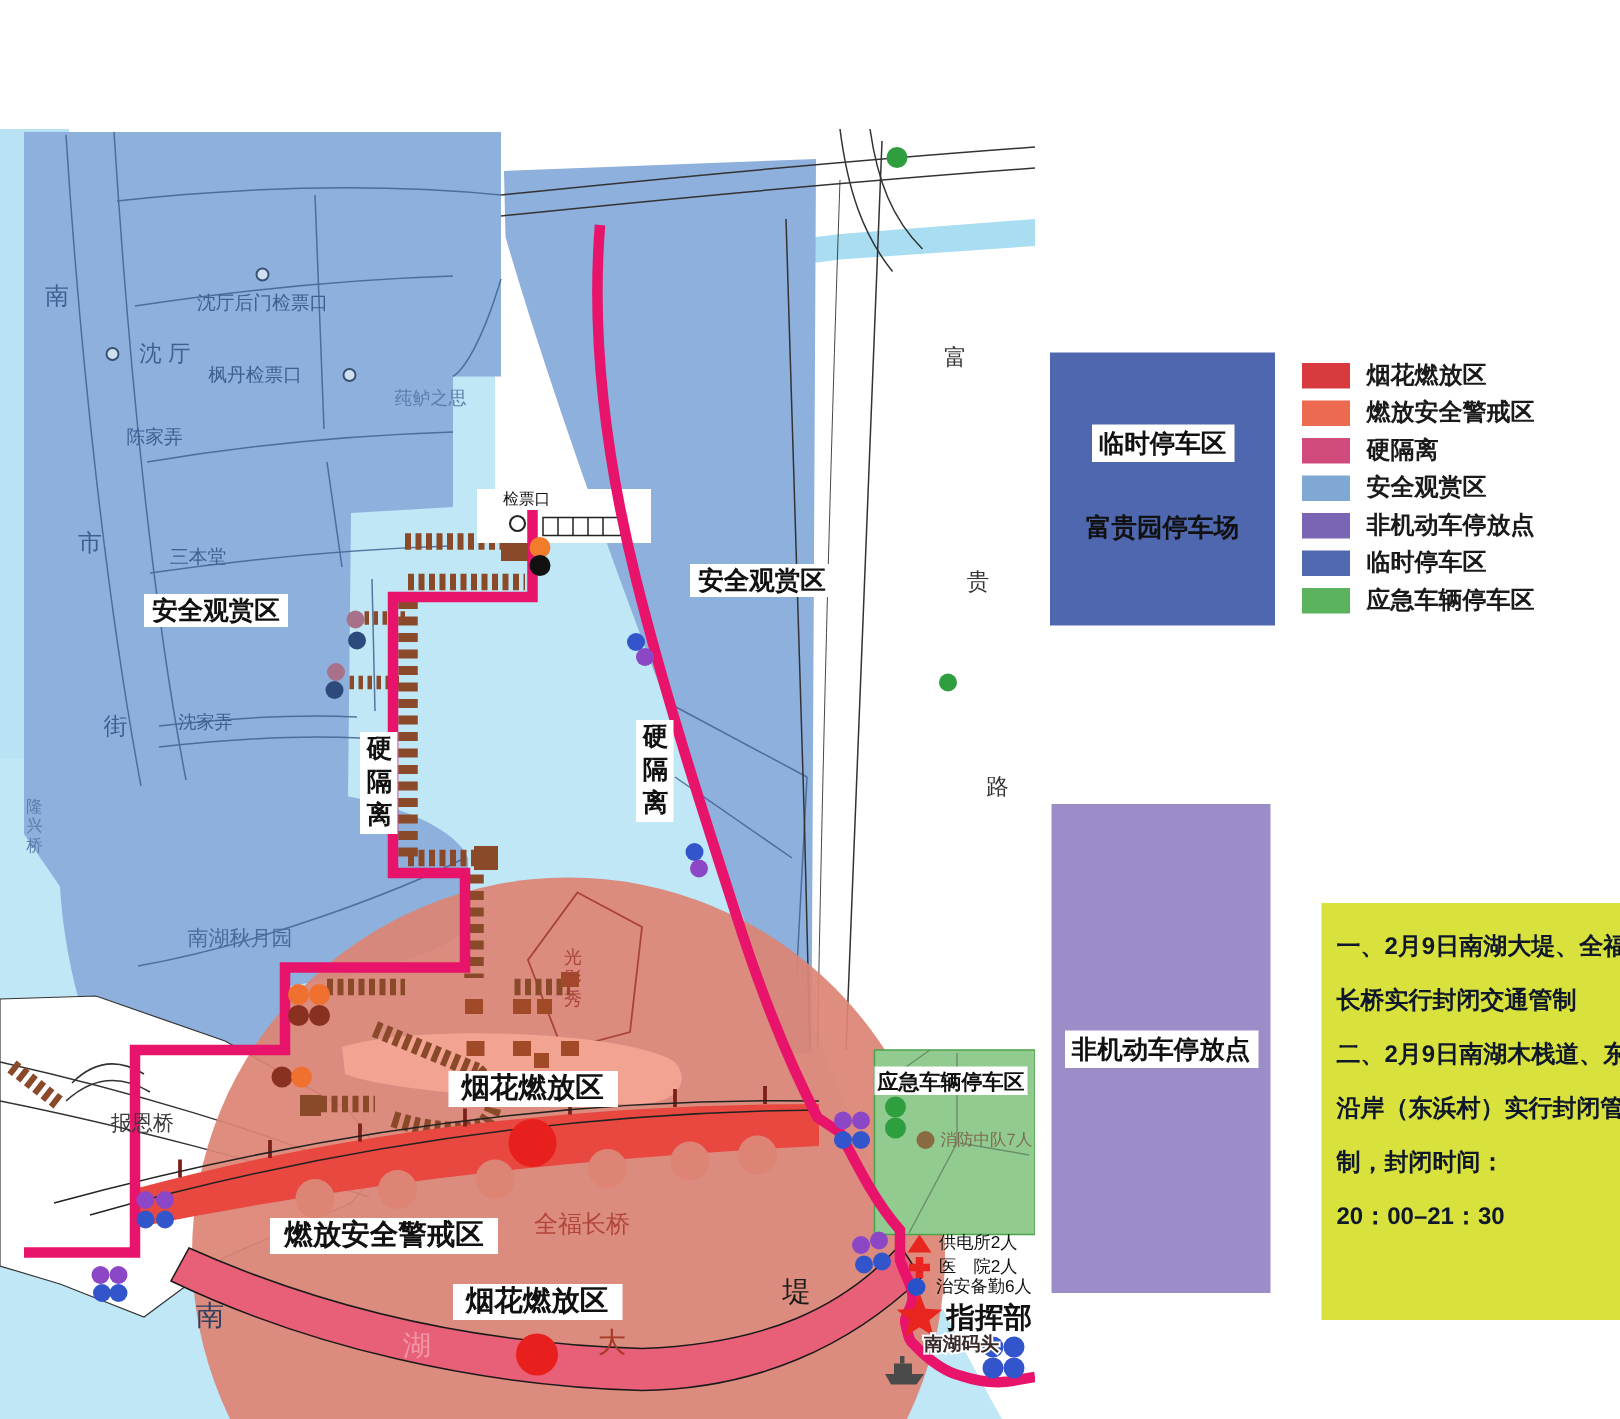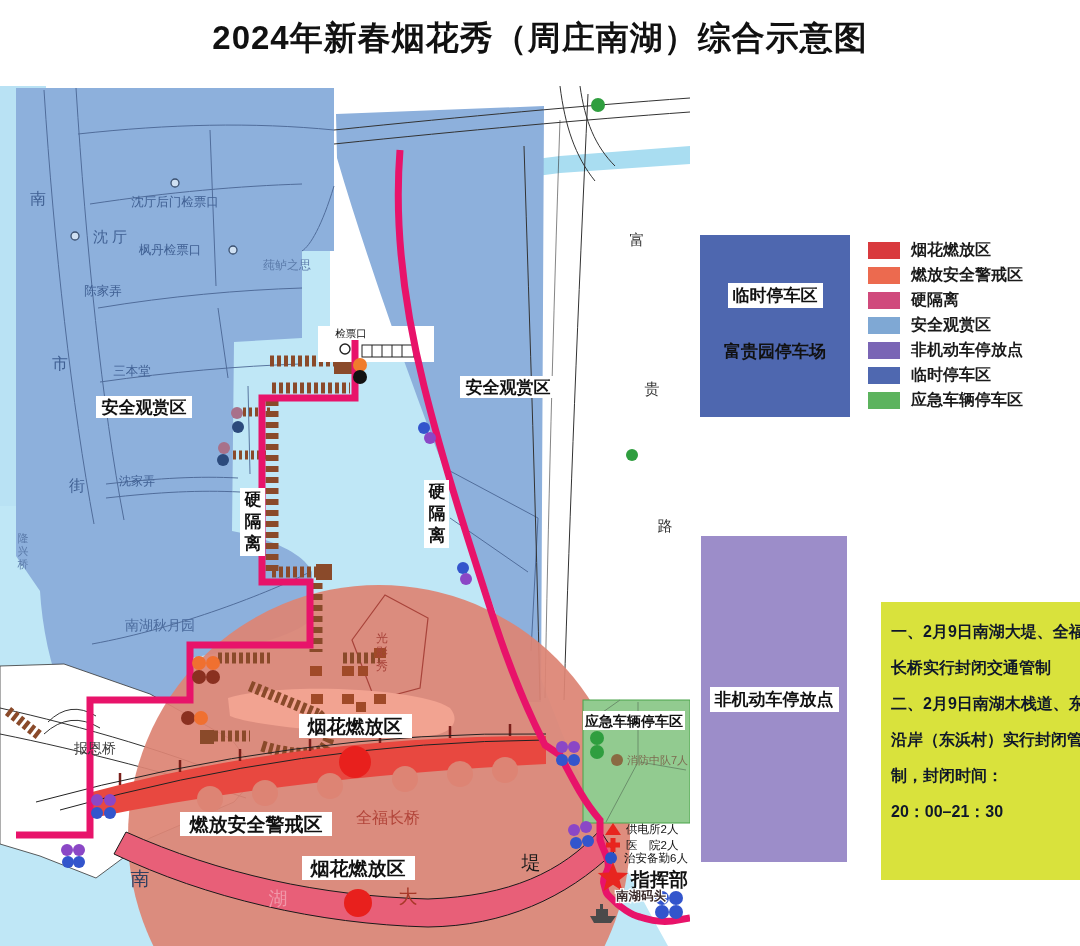--- a/index.html
+++ b/index.html
@@ -18,21 +18,20 @@
   .notice{position:absolute;left:881px;top:602px;width:219px;height:278px;box-sizing:border-box;
           padding:12px 10px;font-size:16px;font-weight:bold;color:#0f172a;line-height:36px;
           white-space:pre-line;text-align:left;}
   .vflex{display:flex;align-items:center;justify-content:center;}
 </style>
 </head>
 <body>
 
 <div class="stage">
 
-  <div class="title">2024年新春烟花秀（周庄南湖）综合示意图</div>
 
   <svg style="position:absolute;left:0;top:86px;" width="690" height="860" viewBox="0 0 690 860">
 
     <path fill="#b9e2f4" d="M0,0 L46,0 L46,430 L20,470 L0,470 Z"></path>
     <path fill="#bfe7f6" d="M232,252 L300,252 L300,164 L330,164 L330,252 L418,252 C440,305 475,400 500,475
              C525,550 560,650 590,710 C612,755 640,810 668,860 L0,860 L0,420 L46,420 L60,500 L232,510 Z"></path>
     <path fill="#a9ddf1" d="M352,96 L560,70 L690,60 L690,78 L560,87 L352,114 Z"></path>
 
     <path fill="#8db0dc" d="M16,2 L334,2 L334,165 L302,165 L302,252 L234,256 L232,445 C270,452 305,468 312,486
              L312,532 C300,548 250,562 190,572 L190,614 L64,614 C50,580 42,540 40,505 L16,470 Z"></path>

